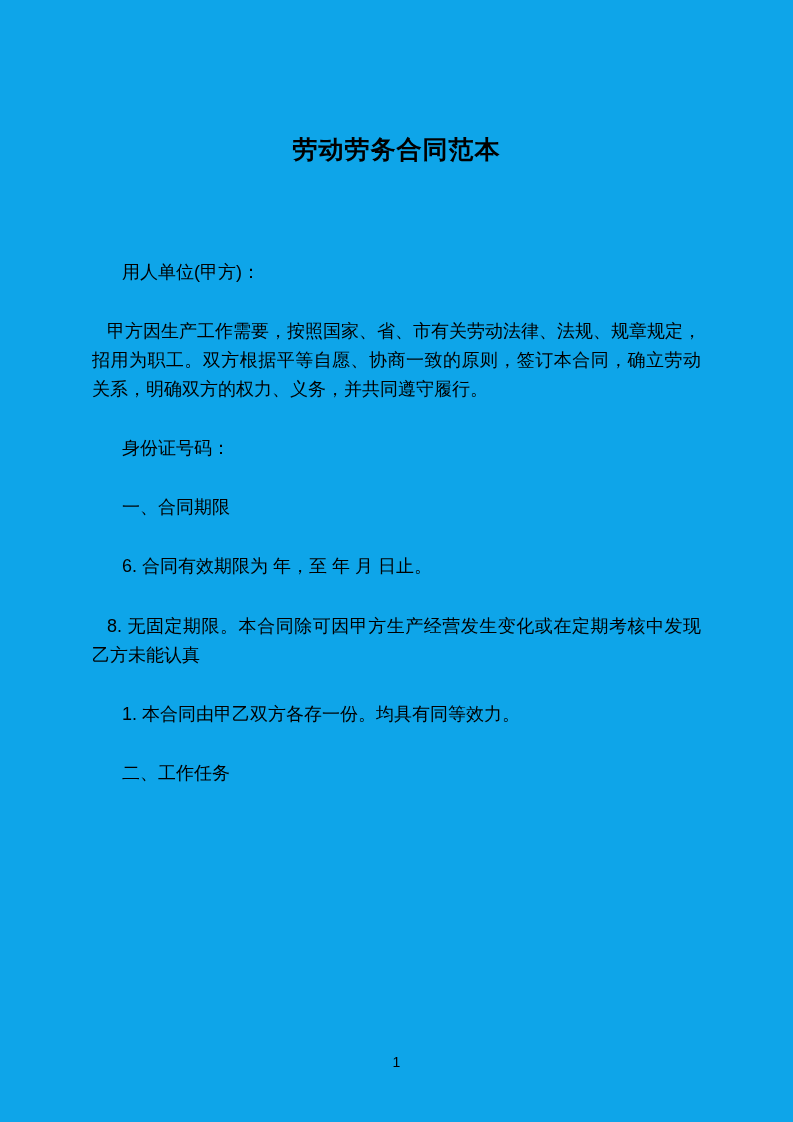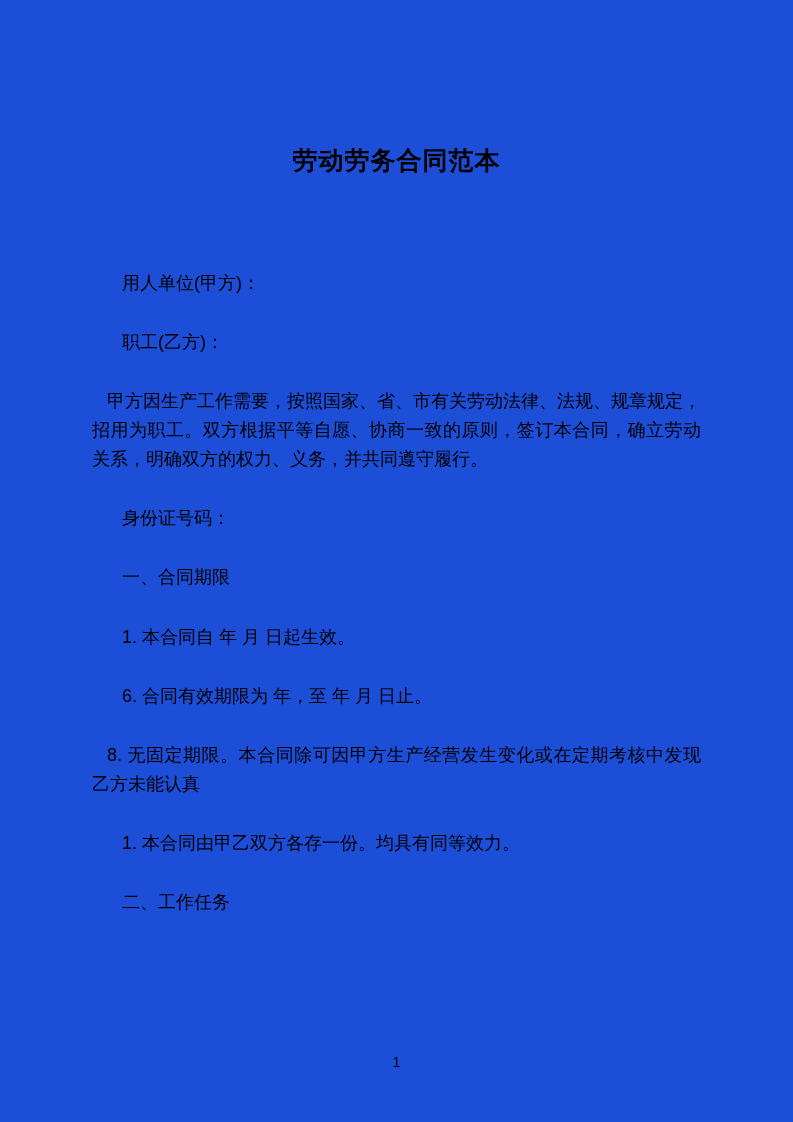--- a/index.html
+++ b/index.html
@@ -13,22 +13,22 @@
     position: relative;
     font-family: "Liberation Sans", "DejaVu Sans", sans-serif;
     color: #000000;
     -webkit-font-smoothing: antialiased;
   }
   .page {
     position: relative;
     width: 793px;
     height: 1122px;
     box-sizing: border-box;
-    padding: 12px 92px;
-    background: #1d4ed8;
+    padding: 1px 92px;
+    background: #0ea5e9;
   }
   .doc-title {
     margin: 0;
     padding-top: 132px;
     text-align: center;
     font-size: 25px;
     font-weight: bold;
     letter-spacing: 1px;
     line-height: 1.3;
   }
@@ -60,25 +60,23 @@
 </style>
 </head>
 <body>
 
 <div class="page">
 
   <h1 class="doc-title">劳动劳务合同范本</h1>
 
   <div class="body-block">
     <p class="para indent1">用人单位(甲方)：</p>
-    <p class="para indent1">职工(乙方)：</p>
     <p class="para indent-small">甲方因生产工作需要，按照国家、省、市有关劳动法律、法规、规章规定，招用为职工。双方根据平等自愿、协商一致的原则，签订本合同，确立劳动关系，明确双方的权力、义务，并共同遵守履行。</p>
     <p class="para indent1">身份证号码：</p>
     <p class="para indent1">一、合同期限</p>
-    <p class="para indent1">1. 本合同自  年  月  日起生效。</p>
     <p class="para indent1">6. 合同有效期限为  年，至  年  月  日止。</p>
     <p class="para indent-small">8. 无固定期限。本合同除可因甲方生产经营发生变化或在定期考核中发现乙方未能认真</p>
     <p class="para indent1">1. 本合同由甲乙双方各存一份。均具有同等效力。</p>
     <p class="para indent1">二、工作任务</p>
   </div>
 
   <div class="page-number">1</div>
 
 </div>
 

